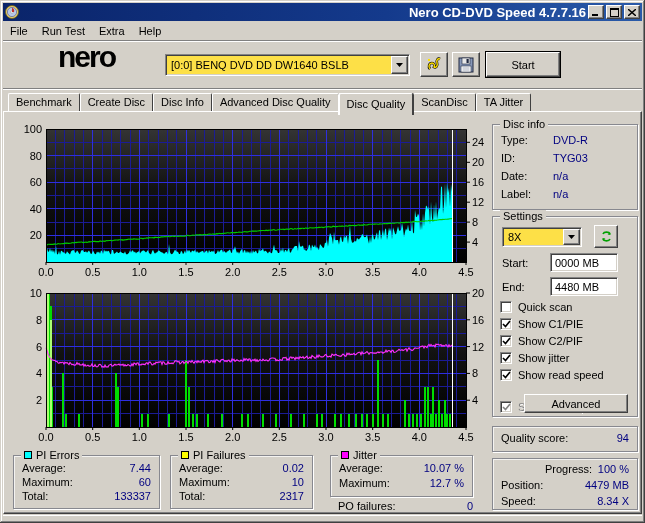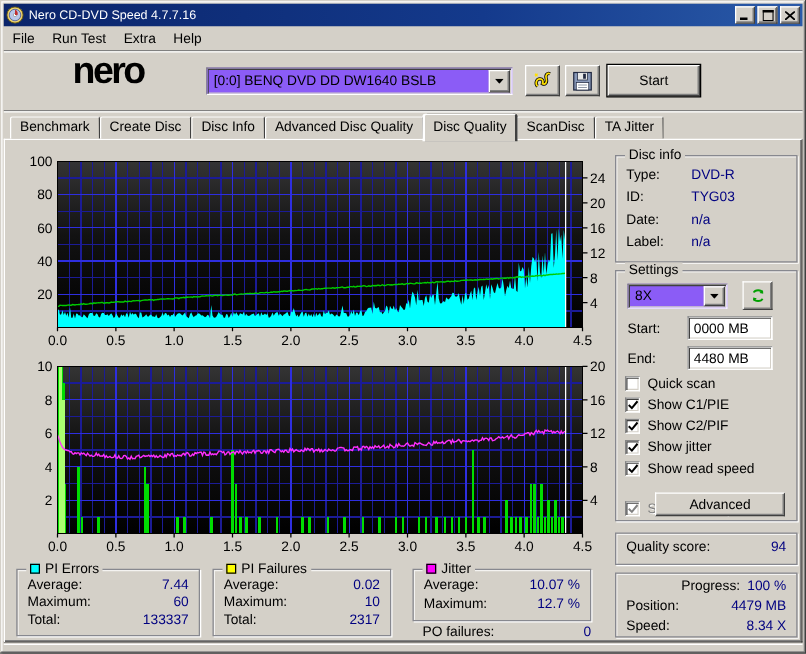--- a/index.html
+++ b/index.html
@@ -2,38 +2,38 @@
 <html><head>
 <meta charset="utf-8">
 <style>
   html,body{margin:0;padding:0;background:#555;font-family:"Liberation Sans",sans-serif;}
   *{box-sizing:border-box;}
   .window{position:relative;width:645px;height:523px;background:#d4d0c8;overflow:hidden;
     box-shadow:inset -1px -1px 0 #404040, inset 1px 1px 0 #d4d0c8, inset -2px -2px 0 #808080, inset 2px 2px 0 #fff;}
   .titlebar{position:absolute;left:3px;top:3px;right:3px;height:18px;
     background:linear-gradient(90deg,#0a246a 0%,#143a8c 60%,#2a5aa8 100%);
     display:flex;align-items:center;padding:0 2px;}
-  .titlebar .ttext{color:#fff;font-weight:normal;font-size:10px;margin-left:4px;flex:1;white-space:nowrap;}
+  .titlebar .ttext{color:#fff;font-weight:bold;font-size:13px;margin-left:4px;flex:1;white-space:nowrap;text-align:right;}
   .winbtn{width:16px;height:14px;background:#d4d0c8;margin-left:2px;display:flex;align-items:center;justify-content:center;
     border:1px solid;border-color:#fff #404040 #404040 #fff;box-shadow:inset -1px -1px 0 #808080;}
   .menubar{position:absolute;left:3px;top:22px;right:3px;height:18px;background:#d4d0c8;display:flex;align-items:center;font-size:11px;}
   .menuitem{padding:2px 7px;}
   .hgroove{position:absolute;left:3px;right:3px;height:2px;border-top:1px solid #808080;border-bottom:1px solid #fff;}
   .logo{position:absolute;left:14px;top:42px;width:145px;text-align:center;color:#000;line-height:1;}
   .logo .l1{font-size:30px;font-weight:bold;letter-spacing:-2px;}
   .logo .l2{font-size:13px;font-weight:bold;font-style:italic;letter-spacing:1px;margin-top:1px;}
-  .combo{position:absolute;background:#8b5cf6;border:1px solid;border-color:#848484 #fff #fff #848484;
+  .combo{position:absolute;background:#fde047;border:1px solid;border-color:#848484 #fff #fff #848484;
     box-shadow:inset 1px 1px 0 #404040, inset -1px -1px 0 #d4d0c8;font-size:11px;display:flex;align-items:center;}
   .combo .ctext{flex:1;padding:0 5px;white-space:nowrap;overflow:hidden;}
   .combo .carrow{width:17px;align-self:stretch;margin:1px;background:#d4d0c8;display:flex;align-items:center;justify-content:center;
     border:1px solid;border-color:#fff #404040 #404040 #fff;box-shadow:inset -1px -1px 0 #808080;}
   .btn{position:absolute;background:#d4d0c8;border:1px solid;border-color:#fff #404040 #404040 #fff;
     box-shadow:inset -1px -1px 0 #808080;font-size:11px;display:flex;align-items:center;justify-content:center;color:#000;}
   .btn.default{outline:1px solid #000;}
-  .tabstrip{position:absolute;left:8px;top:93px;height:18px;display:flex;align-items:center;z-index:4;}
+  .tabstrip{position:absolute;left:8px;top:93px;height:18px;display:flex;align-items:flex-start;z-index:4;}
   .tab{height:18px;padding:2px 7px 0 7px;font-size:11px;background:#d4d0c8;margin-right:0px;
     border:1px solid;border-color:#fff #404040 #d4d0c8 #fff;border-bottom:none;border-top-left-radius:2px;border-top-right-radius:2px;white-space:nowrap;}
   .tab.active{height:22px;padding-top:4px;position:relative;z-index:6;box-shadow:-1px 0 0 #fff,1px 0 0 #404040;}
   .tabpage{position:absolute;left:3px;top:111px;width:639px;height:403px;background:#d4d0c8;
     border:1px solid;border-color:#fff #404040 #404040 #fff;box-shadow:inset -1px -1px 0 #808080;}
   .statusbar{position:absolute;left:3px;top:515px;width:639px;height:5px;border-top:1px solid #fff;background:#d4d0c8;}
   .chartbox{position:absolute;left:8px;z-index:5;}
   .groupbox{position:absolute;border:1px solid #87888f;box-shadow:1px 1px 0 #fff, inset 1px 1px 0 rgba(255,255,255,.75);z-index:6;}
   .gb-title{position:absolute;top:-7px;left:7px;background:#d4d0c8;padding:0 3px;font-size:11px;display:flex;align-items:center;white-space:nowrap;}
   .swatch{width:8px;height:8px;border:1px solid #000;margin-right:4px;display:inline-block;}

